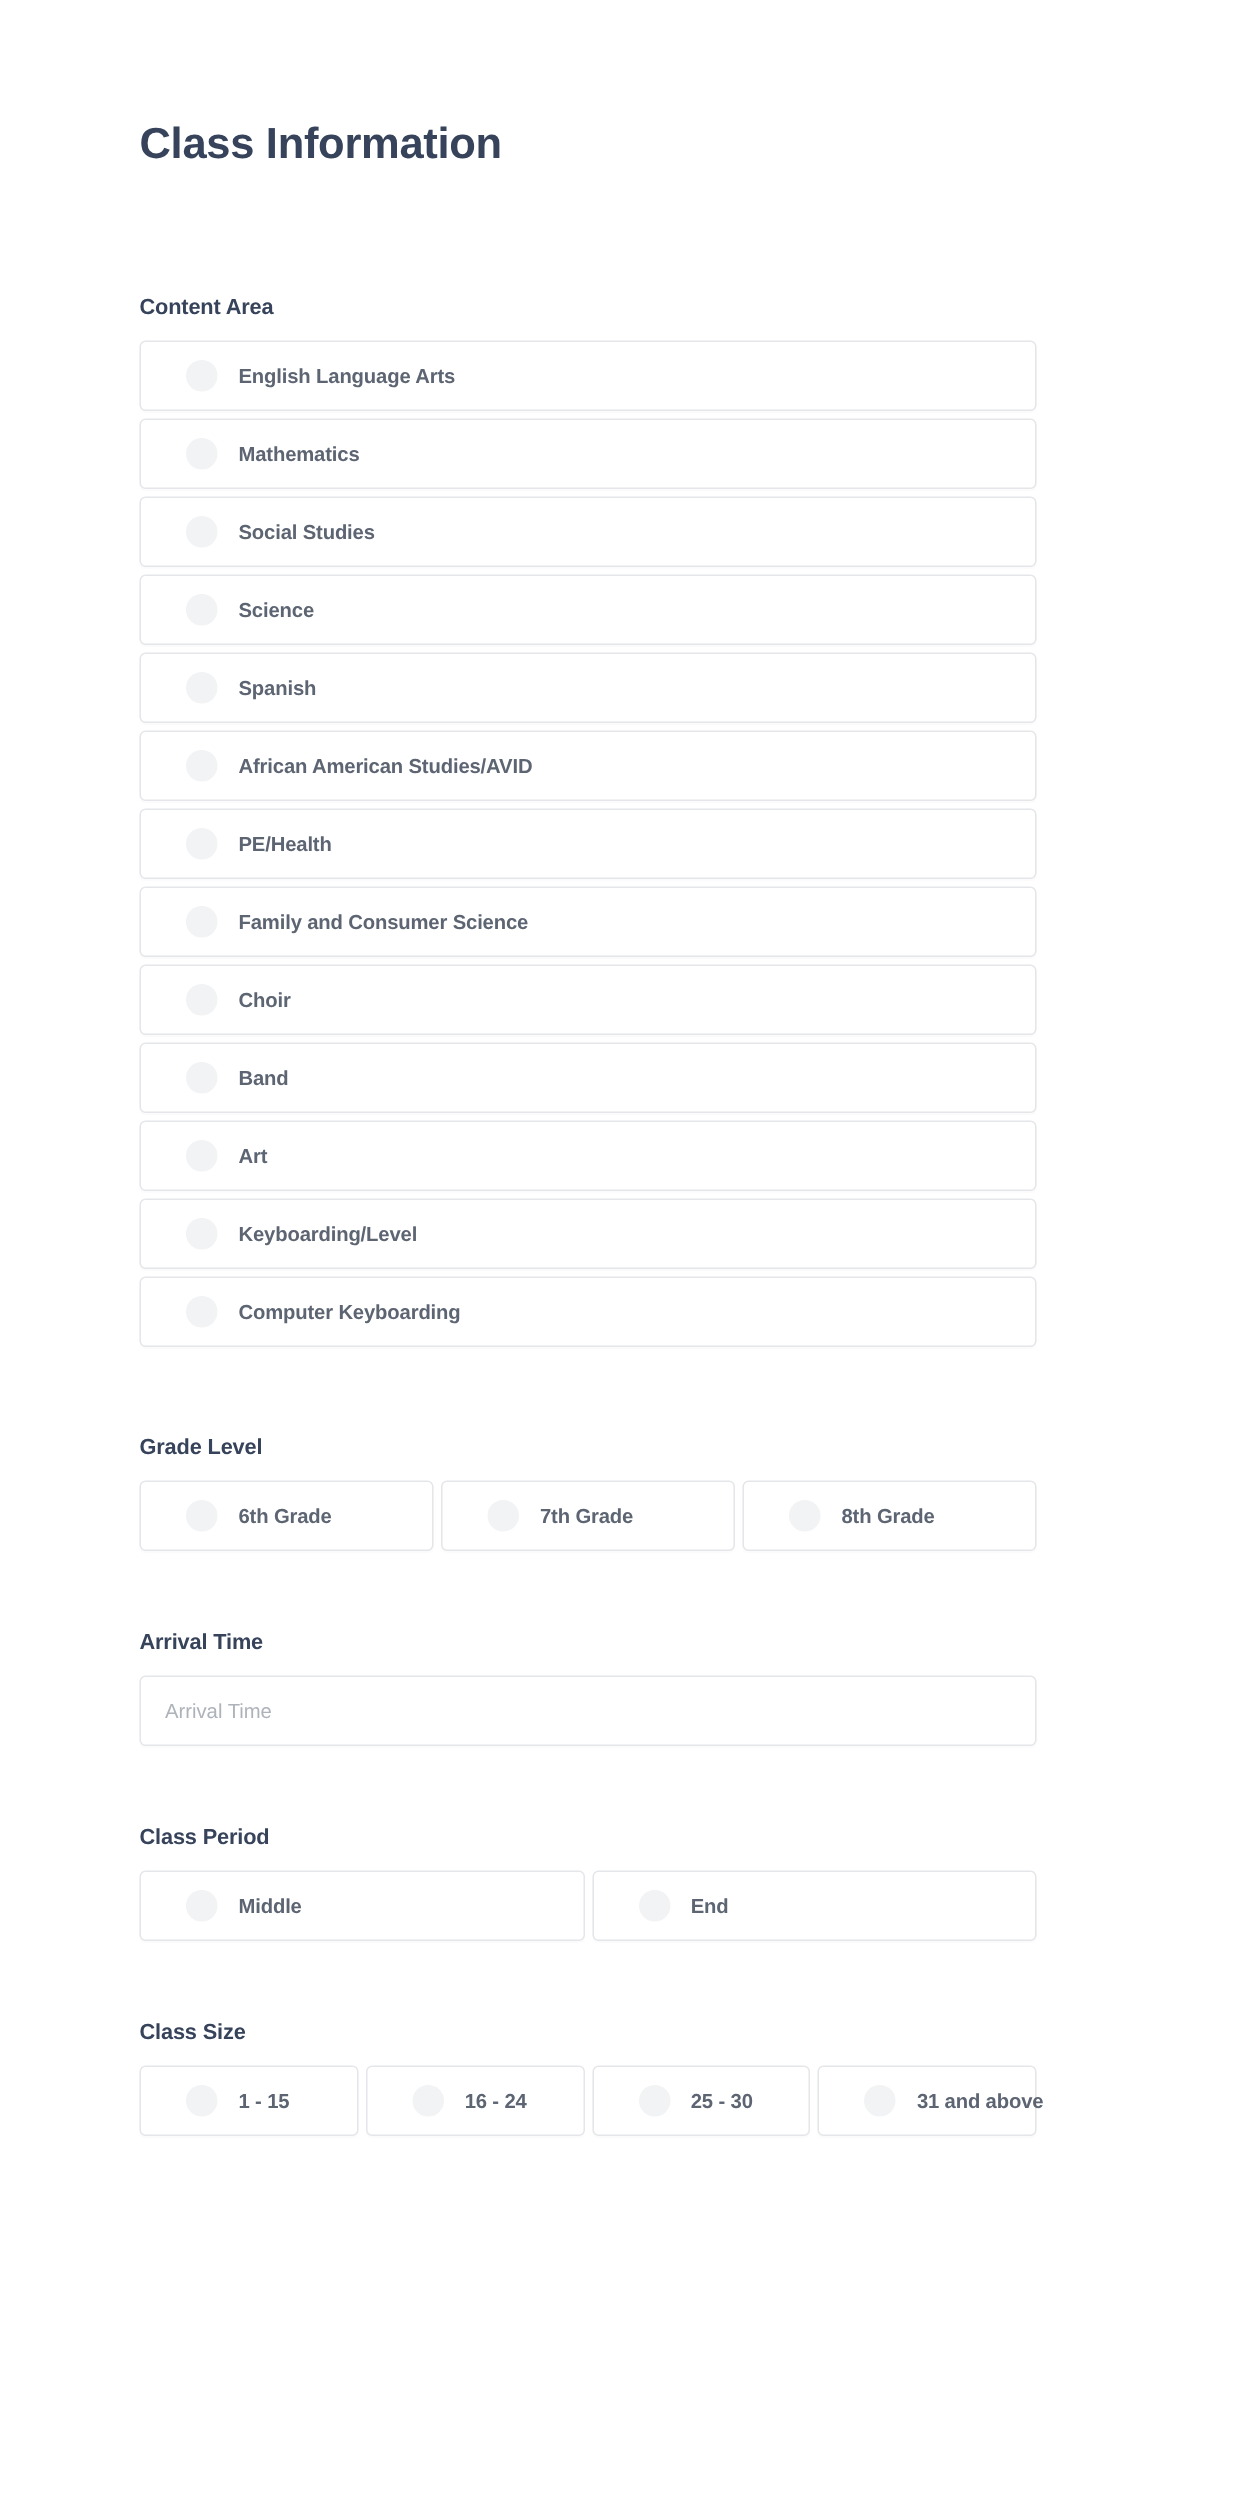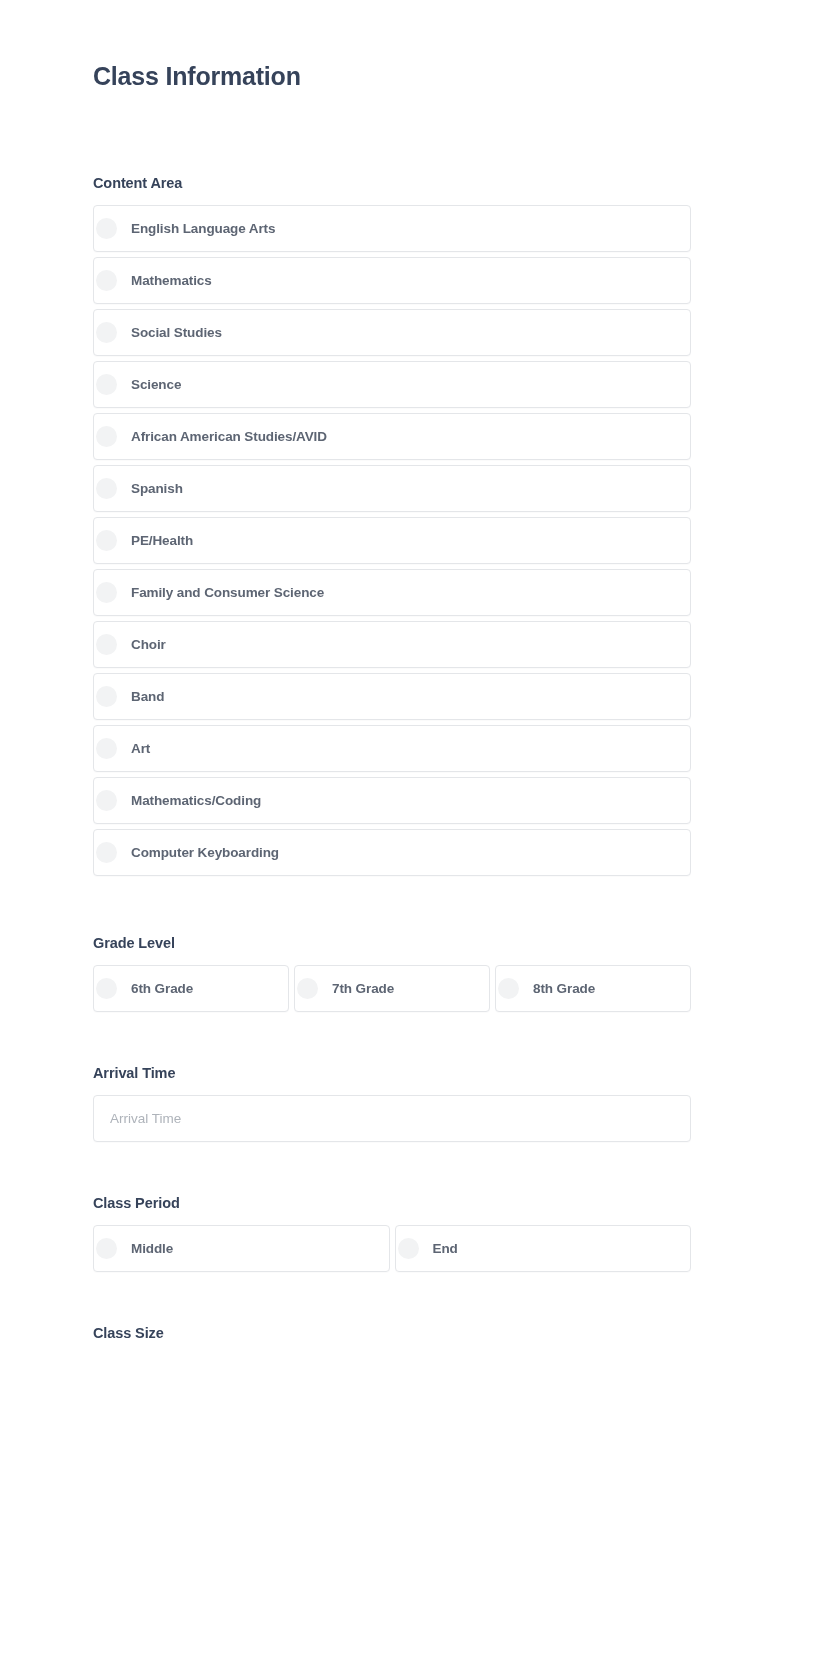--- a/index.html
+++ b/index.html
@@ -21,26 +21,26 @@
     box-sizing: border-box;
   }
   .content {
     position: absolute;
     left: 93px;
     top: 0;
     width: 598px;
   }
 
   .page-title {
-    font-size: 25px;
+    font-size: 29px;
     font-weight: bold;
     color: #36435a;
     letter-spacing: -0.2px;
     margin: 0;
-    padding-top: 62px;
+    padding-top: 80px;
   }
 
   .section {
     margin-top: 16px;
   }
   .section-label {
     font-size: 14.5px;
     font-weight: bold;
     color: #36435a;
     letter-spacing: -0.1px;
@@ -53,21 +53,21 @@
     gap: 5px;
   }
   .opt {
     box-sizing: border-box;
     display: flex;
     align-items: center;
     height: 47px;
     background: #ffffff;
     border: 1px solid #e4e6e9;
     border-radius: 4px;
-    padding-left: 2px;
+    padding-left: 30px;
     box-shadow: 0 1px 1px rgba(0,0,0,0.02);
   }
   .radio {
     width: 21px;
     height: 21px;
     border-radius: 50%;
     background: #f2f3f4;
     flex: 0 0 auto;
   }
   .opt-label {
@@ -147,30 +147,30 @@
           <span class="opt-label">Social Studies</span>
         </div>
 
         <div class="opt">
           <span class="radio"></span>
           <span class="opt-label">Science</span>
         </div>
 
         <div class="opt">
           <span class="radio"></span>
+          <span class="opt-label">Spanish</span>
+        </div>
+
+        <div class="opt">
+          <span class="radio"></span>
           <span class="opt-label">African American Studies/AVID</span>
         </div>
 
         <div class="opt">
           <span class="radio"></span>
-          <span class="opt-label">Spanish</span>
-        </div>
-
-        <div class="opt">
-          <span class="radio"></span>
           <span class="opt-label">PE/Health</span>
         </div>
 
         <div class="opt">
           <span class="radio"></span>
           <span class="opt-label">Family and Consumer Science</span>
         </div>
 
         <div class="opt">
           <span class="radio"></span>
@@ -182,21 +182,21 @@
           <span class="opt-label">Band</span>
         </div>
 
         <div class="opt">
           <span class="radio"></span>
           <span class="opt-label">Art</span>
         </div>
 
         <div class="opt">
           <span class="radio"></span>
-          <span class="opt-label">Mathematics/Coding</span>
+          <span class="opt-label">Keyboarding/Level</span>
         </div>
 
         <div class="opt">
           <span class="radio"></span>
           <span class="opt-label">Computer Keyboarding</span>
         </div>
 
       </div>
     </div>
 
@@ -252,16 +252,39 @@
         </div>
 
       </div>
     </div>
 
     <div class="sp-section-gap-sm"></div>
 
     <div class="section">
       <div class="section-label">Class Size</div>
       <div class="sp-label-to-field"></div>
+      <div class="row sizes">
+
+        <div class="opt">
+          <span class="radio"></span>
+          <span class="opt-label">1 - 15</span>
+        </div>
+
+        <div class="opt">
+          <span class="radio"></span>
+          <span class="opt-label">16 - 24</span>
+        </div>
+
+        <div class="opt">
+          <span class="radio"></span>
+          <span class="opt-label">25 - 30</span>
+        </div>
+
+        <div class="opt">
+          <span class="radio"></span>
+          <span class="opt-label">31 and above</span>
+        </div>
+
+      </div>
     </div>
 
   </div>
 </div>
 
 </body></html>

